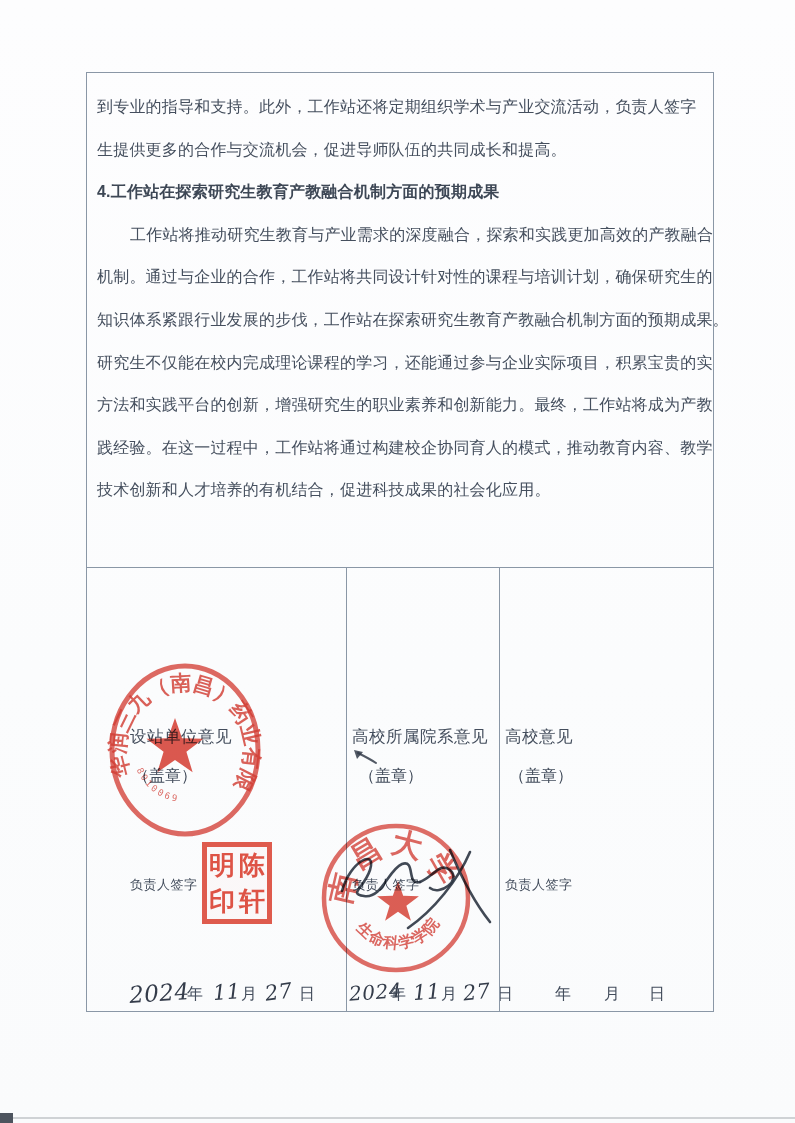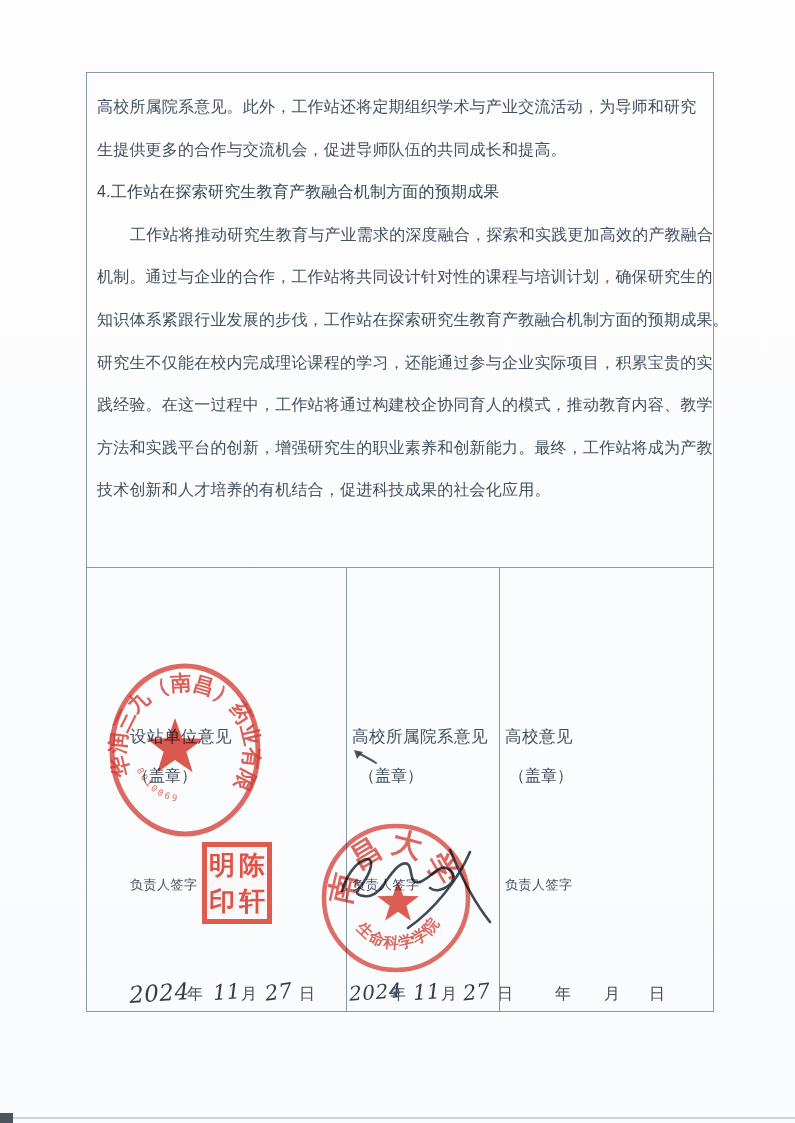--- a/index.html
+++ b/index.html
@@ -17,21 +17,21 @@
   .form-table{
     position:absolute;left:86px;top:72px;width:628px;height:940px;
     border:1px solid #8a97a6;box-sizing:border-box;
   }
   .text-cell{position:absolute;left:0;top:0;right:0;height:494px;}
   .lines{position:absolute;left:10px;top:13px;right:4px;}
   .line{
     height:42.6px;line-height:42.6px;font-size:16px;letter-spacing:.2px;
     white-space:nowrap;color:#454f5e;
   }
-  .line.bold{font-weight:normal;color:#3d4755;}
+  .line.bold{font-weight:bold;color:#3d4755;}
   .line.indent{padding-left:33px;}
   .sign-row{
     position:absolute;left:0;top:494px;right:0;bottom:0;
     border-top:1px solid #8a97a6;display:flex;
   }
   .sign-cell{position:relative;box-sizing:border-box;}
   .sign-cell.c1{width:206px;margin-left:40px;}
   .sign-cell.c2{width:176px;border-left:1px solid #8a97a6;margin-left:40px;}
   .sign-cell.c3{width:246px;border-left:1px solid #8a97a6;}
   .opinion{position:absolute;top:158px;left:3px;font-size:16.5px;letter-spacing:.5px;color:#434d5c;white-space:nowrap;}
@@ -74,29 +74,29 @@
 </style>
 </head>
 <body>
 
 <div class="page">
 
   <div class="form-table">
 
     <div class="text-cell">
       <div class="lines">
-        <div class="line">高校所属院系意见。此外，工作站还将定期组织学术与产业交流活动，为导师和研究</div>
+        <div class="line">到专业的指导和支持。此外，工作站还将定期组织学术与产业交流活动，负责人签字</div>
         <div class="line">生提供更多的合作与交流机会，促进导师队伍的共同成长和提高。</div>
         <div class="line bold">4.工作站在探索研究生教育产教融合机制方面的预期成果</div>
         <div class="line indent">工作站将推动研究生教育与产业需求的深度融合，探索和实践更加高效的产教融合</div>
         <div class="line">机制。通过与企业的合作，工作站将共同设计针对性的课程与培训计划，确保研究生的</div>
         <div class="line">知识体系紧跟行业发展的步伐，工作站在探索研究生教育产教融合机制方面的预期成果。</div>
         <div class="line">研究生不仅能在校内完成理论课程的学习，还能通过参与企业实际项目，积累宝贵的实</div>
+        <div class="line">方法和实践平台的创新，增强研究生的职业素养和创新能力。最终，工作站将成为产教</div>
         <div class="line">践经验。在这一过程中，工作站将通过构建校企协同育人的模式，推动教育内容、教学</div>
-        <div class="line">方法和实践平台的创新，增强研究生的职业素养和创新能力。最终，工作站将成为产教</div>
         <div class="line">技术创新和人才培养的有机结合，促进科技成果的社会化应用。</div>
       </div>
     </div>
 
     <div class="sign-row">
 
       <div class="sign-cell c1">
         <div class="opinion">设站单位意见</div>
         <div class="seal-hint">（盖章）</div>
         <div class="signer">负责人签字</div>

